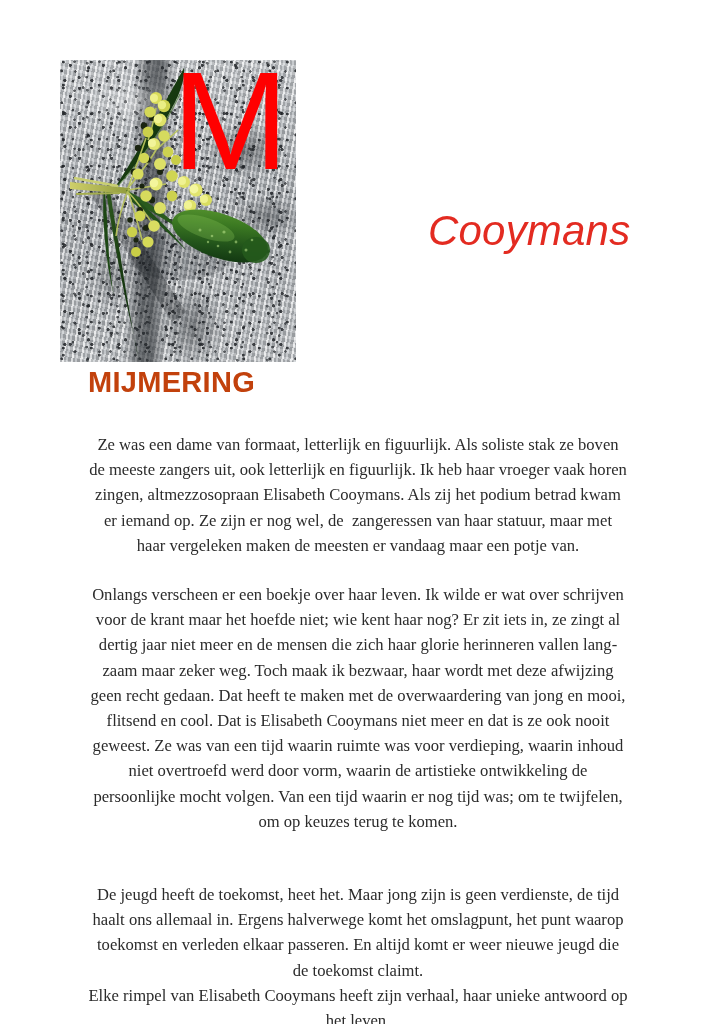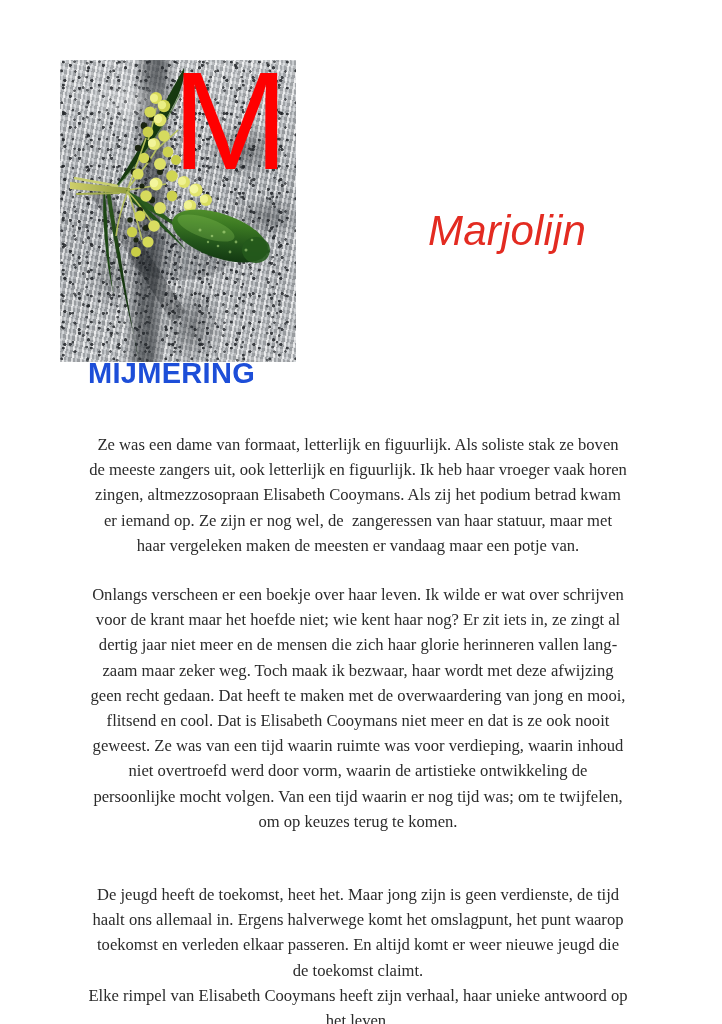--- a/index.html
+++ b/index.html
@@ -99,25 +99,25 @@
     font-size: 140px;
     font-weight: 400;
     line-height: 1;
     color: #ff0000;
     letter-spacing: -2px;
   }
 
   .masthead-title {
     position: absolute;
     left: 88px;
-    top: 357px;
+    top: 366px;
     font-family: "Liberation Sans", sans-serif;
     font-size: 29px;
     font-weight: bold;
-    color: #1d4ed8;
+    color: #c2410c;
     letter-spacing: 0.3px;
   }
 
   .feature-name {
     position: absolute;
     left: 428px;
     top: 207px;
     font-family: "Liberation Sans", sans-serif;
     font-style: italic;
     font-size: 42px;
@@ -284,21 +284,21 @@
           <circle cx="192" cy="180" r="1.3"></circle>
         </g>
       </g>
     </svg>
 
     <div class="masthead-letter">M</div>
   </div>
 
   <div class="masthead-title">MIJMERING</div>
 
-  <div class="feature-name">Marjolijn</div>
+  <div class="feature-name">Cooymans</div>
 
   <div class="body-copy">
     <p>Ze was een dame van formaat, letterlijk en figuurlijk. Als soliste stak ze boven de meeste zangers uit, ook letterlijk en figuurlijk. Ik heb haar vroeger vaak horen zingen, altmezzosopraan Elisabeth Cooymans. Als zij het podium betrad kwam er iemand op. Ze zijn er nog wel, de  zangeressen van haar statuur, maar met haar vergeleken maken de meesten er vandaag maar een potje van.</p>
     <p>Onlangs verscheen er een boekje over haar leven. Ik wilde er wat over schrijven voor de krant maar het hoefde niet; wie kent haar nog? Er zit iets in, ze zingt al dertig jaar niet meer en de mensen die zich haar glorie herinneren vallen lang-zaam maar zeker weg. Toch maak ik bezwaar, haar wordt met deze afwijzing geen recht gedaan. Dat heeft te maken met de overwaardering van jong en mooi, flitsend en cool. Dat is Elisabeth Cooymans niet meer en dat is ze ook nooit geweest. Ze was van een tijd waarin ruimte was voor verdieping, waarin inhoud niet overtroefd werd door vorm, waarin de artistieke ontwikkeling de persoonlijke mocht volgen. Van een tijd waarin er nog tijd was; om te twijfelen, om op keuzes terug te komen.</p>
     <p>De jeugd heeft de toekomst, heet het. Maar jong zijn is geen verdienste, de tijd haalt ons allemaal in. Ergens halverwege komt het omslagpunt, het punt waarop toekomst en verleden elkaar passeren. En altijd komt er weer nieuwe jeugd die de toekomst claimt.
 Elke rimpel van Elisabeth Cooymans heeft zijn verhaal, haar unieke antwoord op het leven.</p>
   </div>
 
 
 </div>

